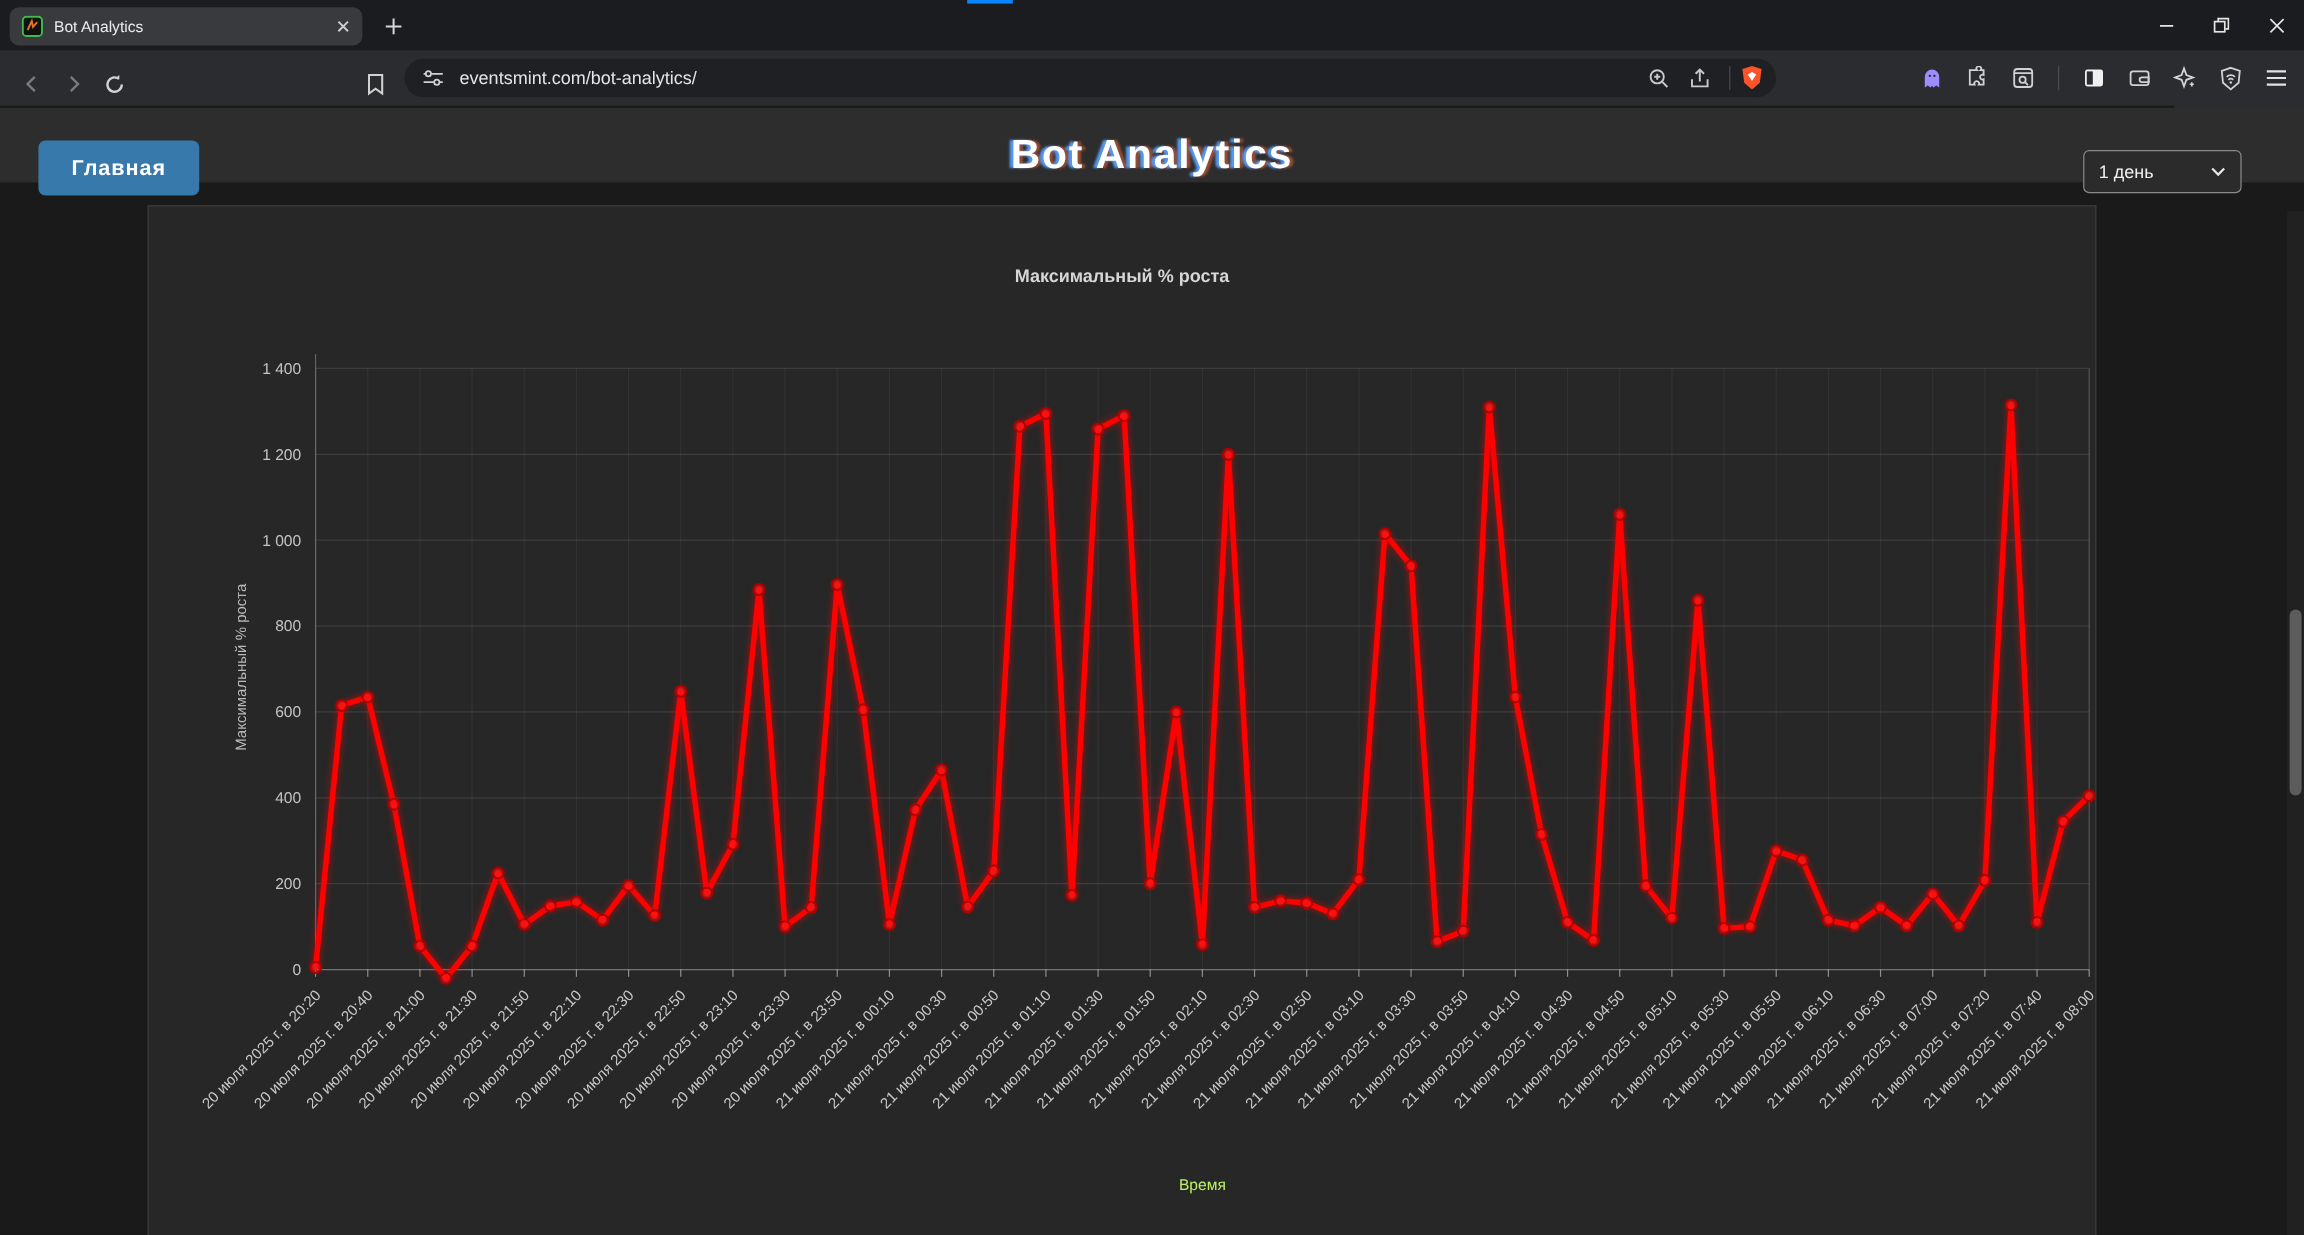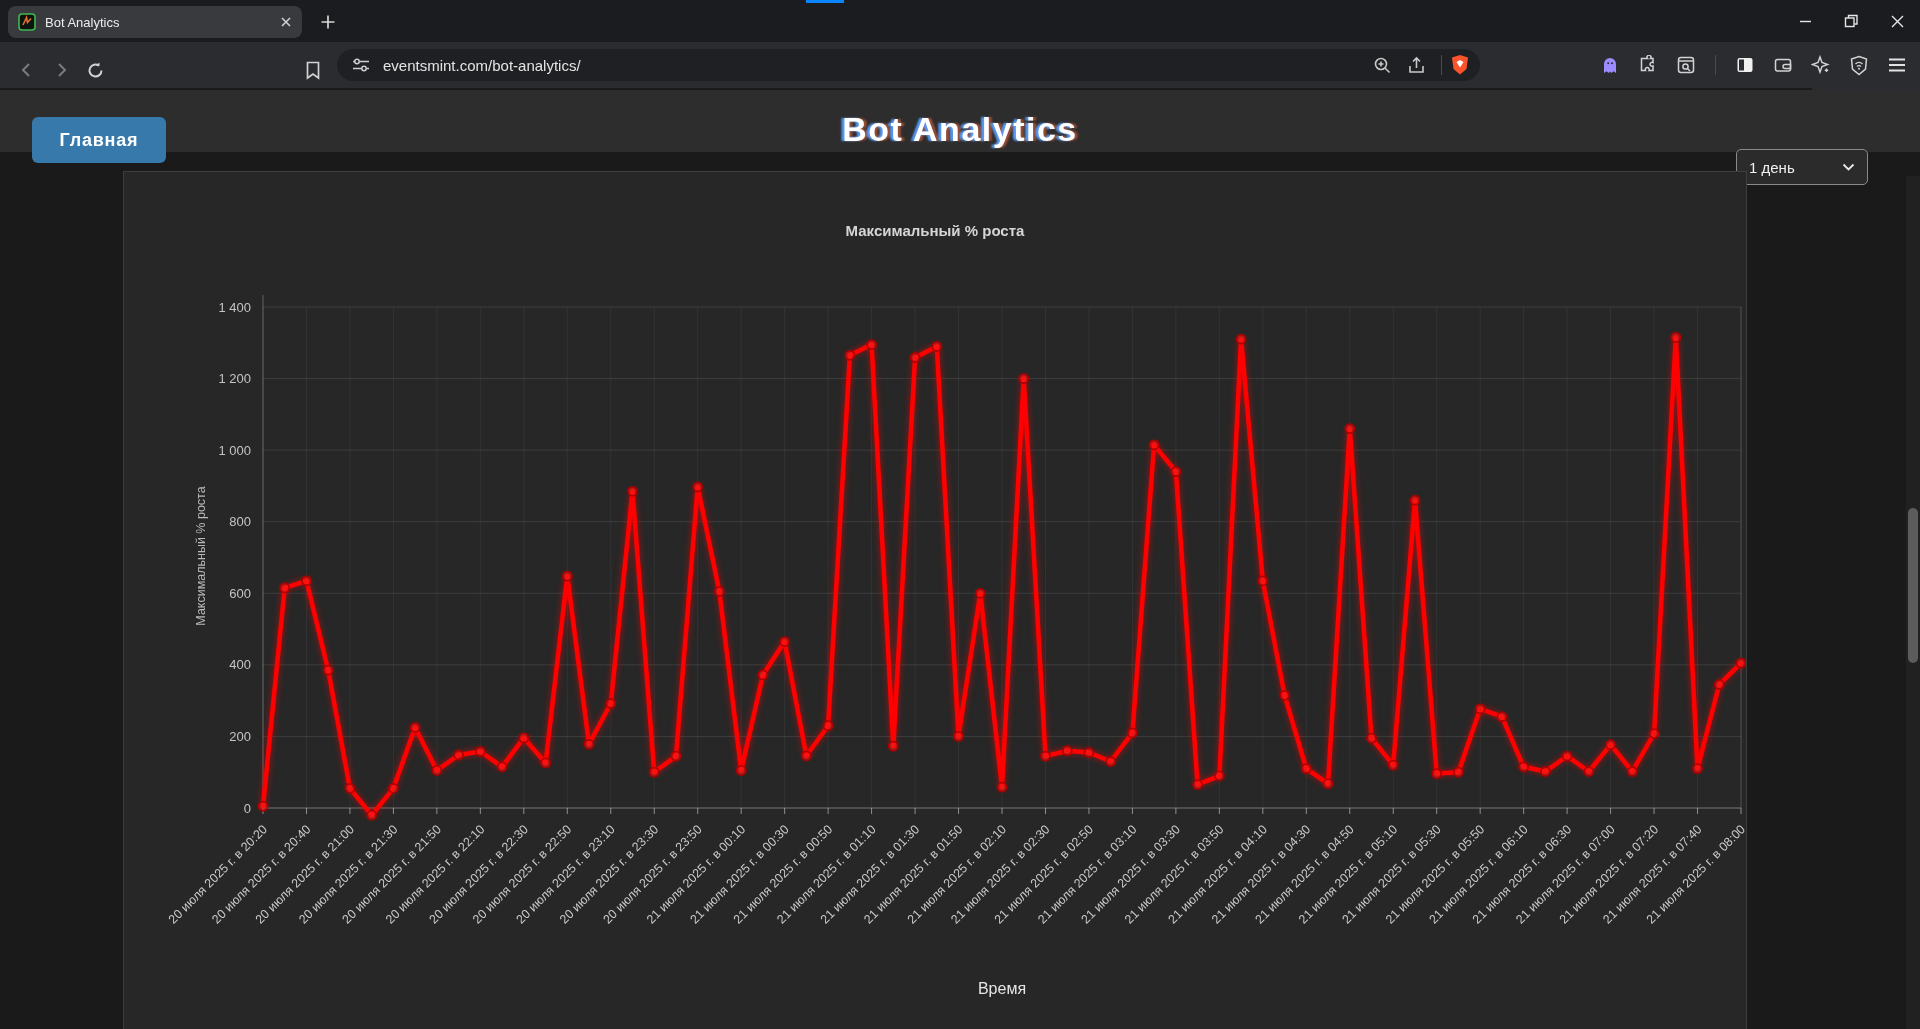--- a/index.html
+++ b/index.html
@@ -31,34 +31,34 @@
   .page { position:absolute; left:0; top:88px; width:1812px; height:941px; background:#1a1a1a; }
   .page-header { position:absolute; left:0; top:2px; width:1920px; height:62px; background:#2d2d2d; }
   .home-btn { position:absolute; left:32px; top:29px; width:134px; height:46px; background:#3779ab;
               border:none; border-radius:6px; color:#fff; font-size:18px; font-weight:600;
               letter-spacing:.8px; font-family:"Liberation Sans",sans-serif; cursor:pointer; }
   .page-title { position:absolute; left:0; top:22px; width:1920px; text-align:center; color:#fff;
                 font-size:34px; font-weight:bold; letter-spacing:1.5px;
                 text-shadow:-3px 0 2px rgba(90,160,255,.95), 3px 0 2px rgba(255,110,60,.5); }
   .period-select { position:absolute; left:1736px; top:37px; width:132px; height:36px; background:#2b2b2b;
                    border:1px solid #8a8a8a; border-radius:5px; color:#f0f0f0; font-size:15px;
-                   display:flex; align-items:center; padding:0 12px; justify-content:space-between;margin-top:24px; }
+                   display:flex; align-items:center; padding:0 12px; justify-content:space-between; }
 
   .chart-panel { position:absolute; left:123px; top:83px; width:1624px; height:870px;
                  background:#272727; border:1px solid #3d3d3d; }
   .chart-title { position:absolute; left:0; top:50px; width:100%; text-align:center;
                  color:#d6d6d6; font-size:15px; font-weight:bold; }
   .legend { position:absolute; left:0; top:98px; width:100%; display:flex; justify-content:center;
             align-items:center; gap:9px; }
   .legend-swatch { width:56px; height:15px; border:3px solid #ff0000; background:transparent; }
   .legend-label { color:#cfcfcf; font-size:13px; }
   .y-axis-title { position:absolute; left:-73px; top:377px; width:300px; text-align:center;
                   color:#b9b9b9; font-size:12.5px; transform:rotate(-90deg); }
   .x-axis-title { position:absolute; left:139px; top:808px; width:1478px; text-align:center;
-                  color:#e5e5e5; font-size:16px; }
+                  color:#bef264; font-size:13px; }
 
   .scroll-track { position:absolute; left:1906px; top:88px; width:14px; height:941px; background:#212121; }
   .scroll-thumb { position:absolute; left:2px; top:332px; width:10px; height:155px; background:#5c5c5c; border-radius:5px; }
 </style>
 </head>
 <body>
 
 <div class="titlebar">
   <div class="blue-sliver"></div>
   <div class="tab">

